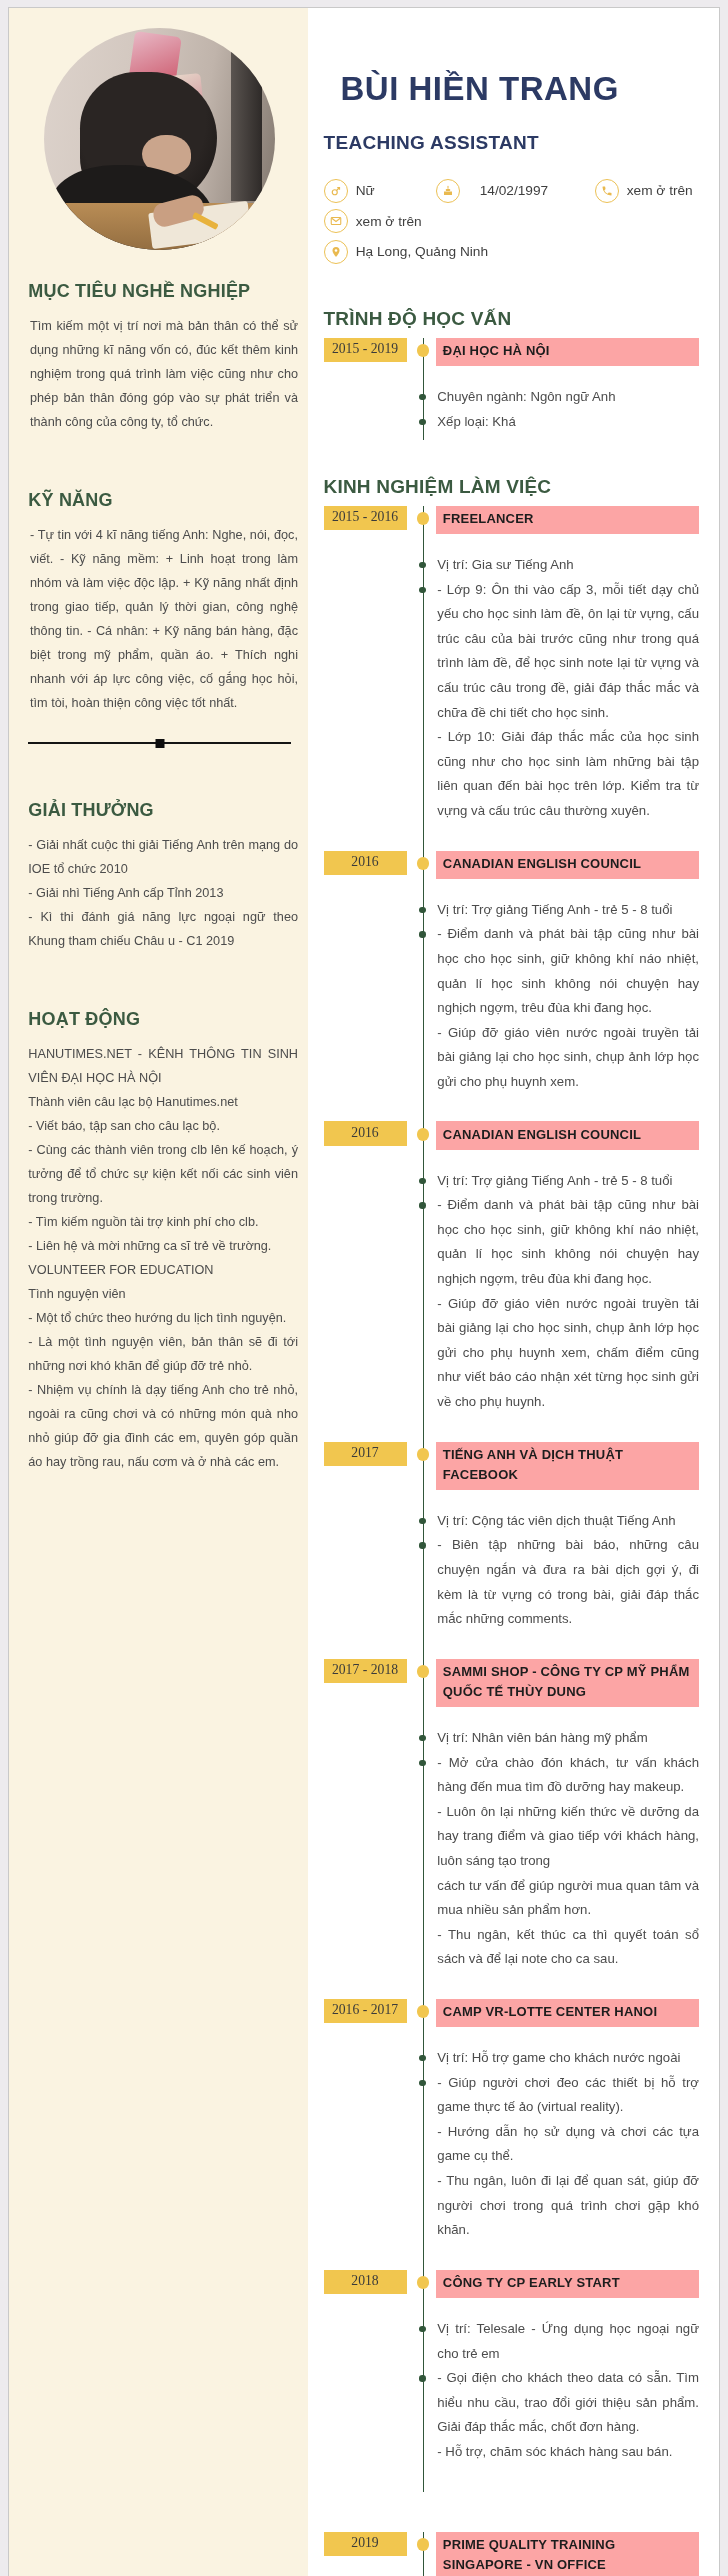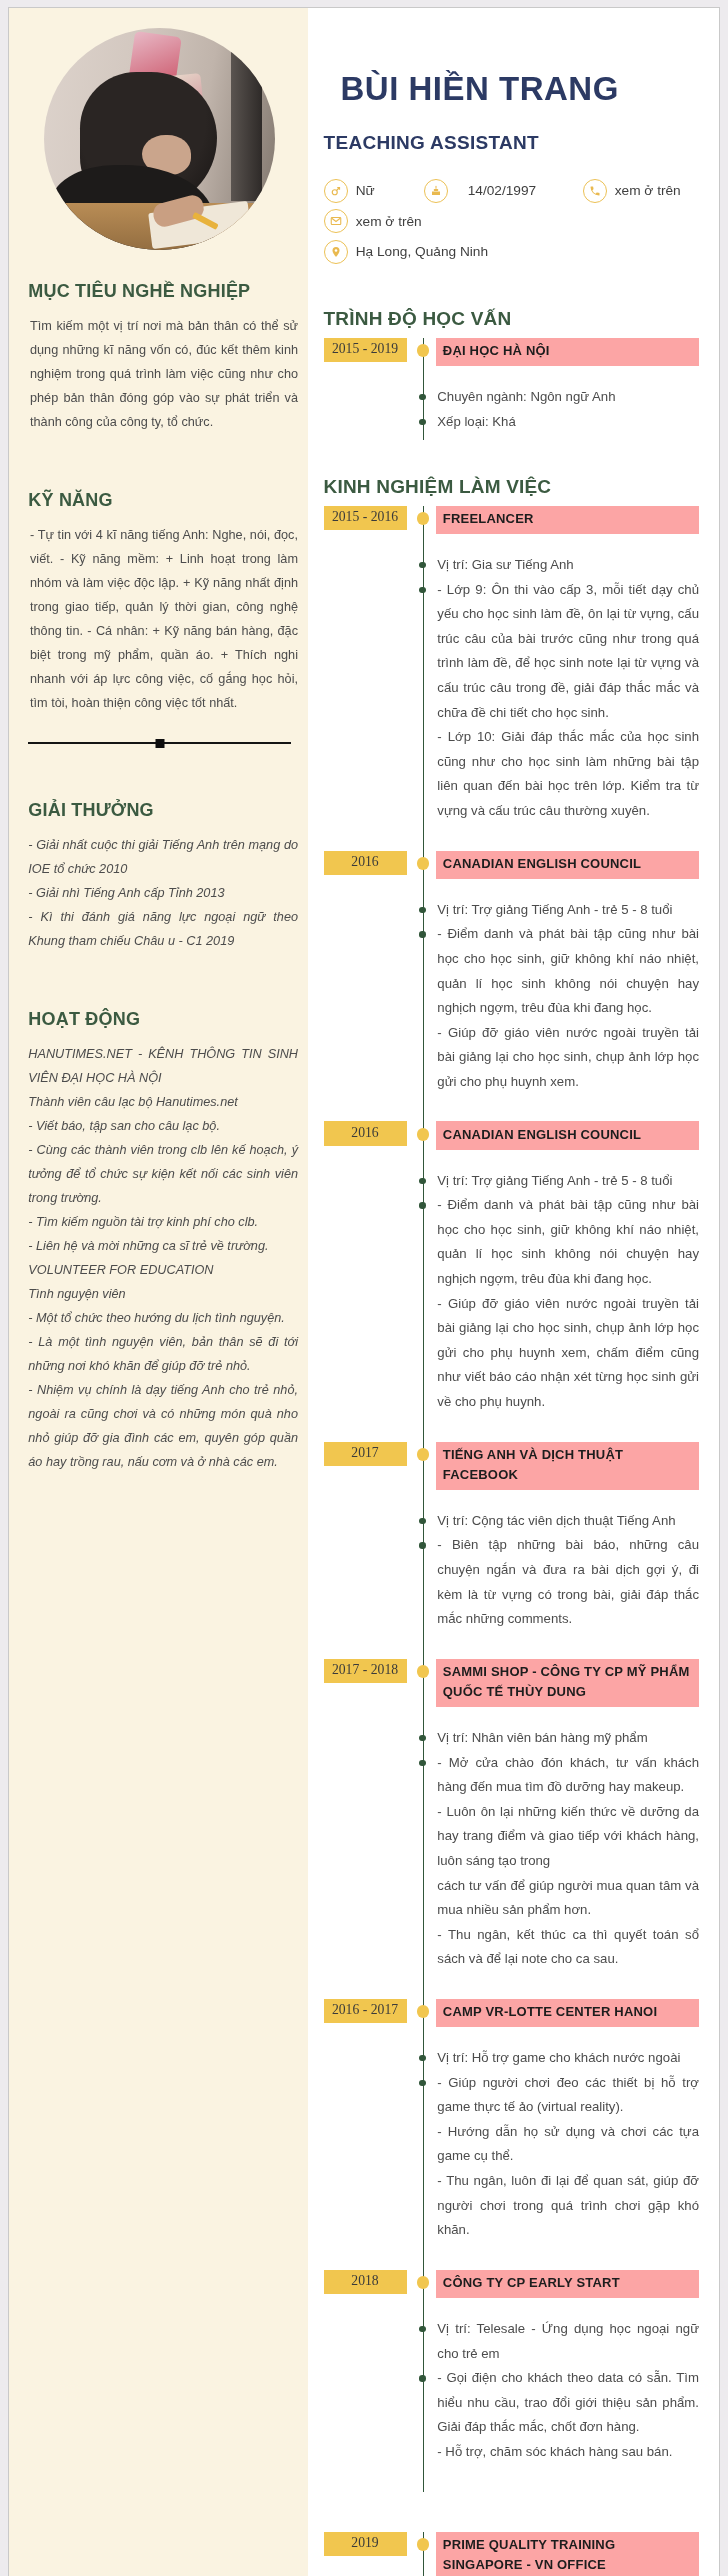--- a/index.html
+++ b/index.html
@@ -47,21 +47,21 @@
   .photo .ph-hand{position:absolute;right:71px;bottom:27px;width:51px;height:24px;background:#c99f82;border-radius:11px;transform:rotate(-15deg);}
   .photo .ph-pencil{position:absolute;right:56px;bottom:27px;width:27px;height:5.5px;background:#e8b23c;transform:rotate(28deg);border-radius:1.8px;}
 
   .side-section{margin-top:56px;}
   .side-section.first{margin-top:31px;}
   .side-heading{
     font-size:18px;font-weight:bold;color:#3b5a41;
     letter-spacing:0.2px;margin:0 0 12px 7.3px;
   }
   .side-body{font-size:12.7px;line-height:24px;margin:0 0 0 9px;text-align:justify;}
-  .side-line{font-size:12.7px;line-height:24px;margin:0 0 0 7.3px;text-align:justify;font-style:italic;}
+  .side-line{font-size:12.7px;line-height:24px;margin:0 0 0 7.3px;text-align:justify;}
   .divider{
     position:relative;height:1.8px;background:#141414;
     margin:27px 7.3px 0 7.3px;
   }
   .divider::after{
     content:"";position:absolute;left:50%;top:-3.6px;width:9px;height:9px;
     background:#0e0e0e;transform:translateX(-50%);
   }
 
   
@@ -74,21 +74,21 @@
     font-size:33px;font-weight:bold;color:#2c3a64;
     letter-spacing:0.5px;margin:17px;line-height:1.1;
   }
   .job-title{
     font-size:19px;font-weight:bold;color:#2c3a64;
     letter-spacing:0.3px;margin:24.6px 0 0 0;
   }
   .contacts{margin-top:24.6px;}
   .contact-row{display:flex;align-items:center;margin-bottom:6.4px;}
   .contact{display:flex;align-items:center;}
-  .contact.c0{width:100px;}
+  .contact.c0{width:112px;}
   .contact.c1{width:159px;gap:12px;}
   .cicon{
     width:24px;height:24px;border:1.8px solid #ecc155;border-radius:50%;
     display:flex;align-items:center;justify-content:center;flex-shrink:0;
     box-sizing:border-box;
   }
   .cicon svg{width:12px;height:12px;display:block;}
   .ctext{font-size:13.7px;color:#3f3f3f;margin-left:8.2px;}
 
   .main-heading{

